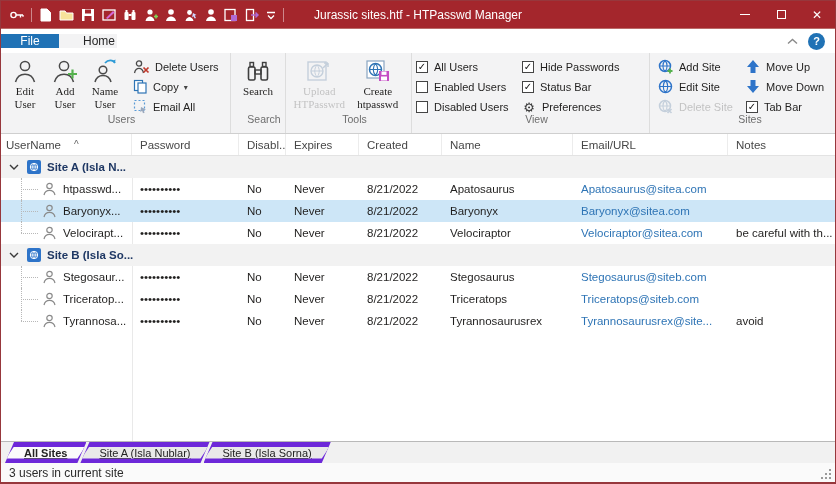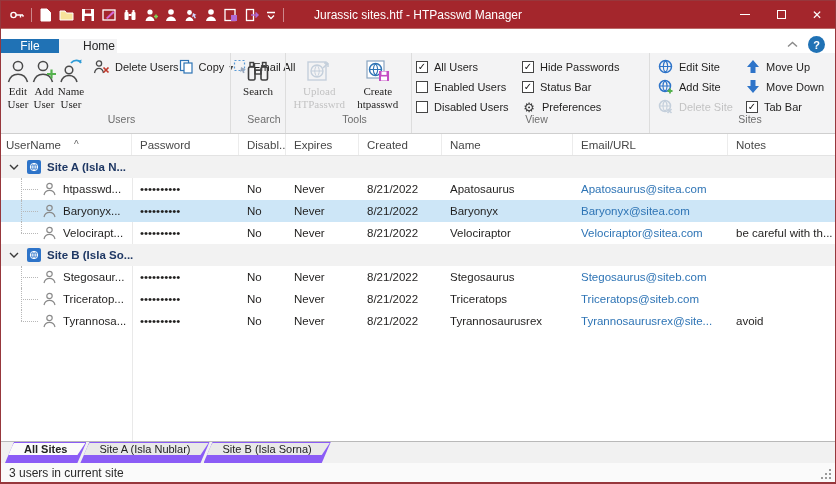--- a/index.html
+++ b/index.html
@@ -14,42 +14,42 @@
     display:flex;align-items:center;color:#fff;border-bottom:1px solid #bb6a68;}
   .qat{display:flex;align-items:center;gap:7px;padding-left:8px;}
   .qat svg{display:block;}
   .qat-sep{width:1px;height:14px;background:rgba(255,255,255,.45);}
   .win-title{position:absolute;left:50%;transform:translateX(-50%);font-size:12px;white-space:nowrap;}
   .win-btns{margin-left:auto;display:flex;height:100%;}
   .win-btn{width:36px;height:100%;display:flex;align-items:center;justify-content:center;font-size:12px;color:#fff;cursor:default;}
   .max-box{width:9px;height:9px;border:1px solid #fff;display:inline-block;}
   .min-line{width:10px;height:1px;background:#fff;display:inline-block;}
   
-  .tabrow{position:absolute;top:28px;left:0;right:0;height:24px;background:#fff;display:flex;align-items:flex-end;}
+  .tabrow{position:absolute;top:28px;left:0;right:0;height:24px;background:#fff;display:flex;align-items:center;}
   .file-tab{width:58px;background:#2072B5;color:#fff;display:flex;align-items:center;justify-content:center;font-size:12px;}
   .home-tab{width:58px;background:#F3F3F4;color:#262626;display:flex;align-items:center;justify-content:center;font-size:12px;padding-left:22px;}
   .tabrow-right{margin-left:auto;display:flex;align-items:center;gap:10px;padding-right:10px;}
   .collapse-chev svg{display:block;}
   .help-btn{width:17px;height:17px;border-radius:50%;background:#2072B5;color:#fff;font-size:11px;font-weight:bold;
     display:flex;align-items:center;justify-content:center;}
   
   .ribbon{position:absolute;top:52px;left:0;right:0;height:81px;background:#F3F3F4;
     border-bottom:1px solid #CFCFCF;display:flex;font-size:11px;color:#201f1e;}
   .rgroup{position:relative;padding:3px 4px 14px 4px;flex:0 0 auto;}
   .rgroup + .rgroup{border-left:1px solid #DDDDDD;}
   .rgroup .caption{position:absolute;bottom:8px;left:0;right:0;text-align:center;font-size:10.5px;color:#6d6d6d;margin-left:12px;}
   .g-users{width:229px;} .g-search{width:55px;} .g-tools{width:126px;} .g-view{width:238px;} .g-sites{flex:1 1 auto;}
   .group-content{display:flex;height:64px;}
   .big-btn{width:40px;display:flex;flex-direction:column;align-items:center;text-align:center;padding-top:1px;cursor:default;font-family:Liberation Serif, serif;}
   .big-btn .ic{height:28px;display:flex;align-items:center;justify-content:center;}
   .big-btn .bl{font-size:11px;line-height:1.15;}
   .big-btn.disabled{opacity:.55;}
   .big-btn.disabled .bl{color:#9a9a9a;}
   .tools-btn{width:60px;}
-  .small-list{display:flex;padding-left:8px;padding-top:1px;text-align:center;}
+  .small-list{display:flex;flex-direction:column;padding-left:8px;padding-top:1px;text-align:center;}
   .small-item{display:flex;align-items:center;gap:5px;height:20px;white-space:nowrap;cursor:default;}
   .small-item.disabled{opacity:.55;color:#9a9a9a;}
   .chk-col{display:flex;flex-direction:column;padding-top:1px;}
   .chk-row{display:flex;align-items:center;gap:6px;height:20px;white-space:nowrap;cursor:default;}
   .cb{width:12px;height:12px;border:1px solid #444;background:#fff;display:flex;align-items:center;justify-content:center;
     font-size:10px;line-height:1;color:#111;flex:0 0 auto;}
   .gear{font-size:13px;color:#3a3a3a;width:14px;text-align:center;}
   .dd-arrow{font-size:8px;color:#444;}
   
   .grid-header{position:absolute;top:133px;left:0;right:0;height:22px;display:flex;background:#fff;
@@ -73,22 +73,22 @@
   .tv{position:absolute;left:20px;top:0;height:100%;border-left:1px dotted #B8B8B8;}
   .tv.half{height:50%;}
   .th{position:absolute;left:20px;top:50%;width:17px;border-top:1px dotted #B8B8B8;}
   .user-ic{position:absolute;left:42px;top:4px;}
   .uname{margin-left:62px;}
   .email{color:#2E74B5;}
   
   .sheet-tabs{position:absolute;top:440px;left:0;right:0;height:22px;background:#F1F1F1;
     border-top:1px solid #B9B9B9;display:flex;align-items:stretch;padding-left:4px;font-size:11px;}
   .stab{position:relative;margin-right:-6px;cursor:default;}
-  .stab .outer{height:100%;background:#8b5cf6;clip-path:polygon(9px 0,100% 0,calc(100% - 9px) 100%,0 100%);
-    display:flex;align-items:flex-start;}
+  .stab .outer{height:100%;background:#6d28d9;clip-path:polygon(9px 0,100% 0,calc(100% - 9px) 100%,0 100%);
+    display:flex;align-items:center;text-decoration:underline;}
   .stab .inner{margin:1px;background:#E9E9E9;clip-path:polygon(8px 0,100% 0,calc(100% - 8px) 100%,0 100%);
     display:flex;align-items:center;padding:0 18px;color:#222;}
   .stab.active .inner{background:#FBFBFB;font-weight:bold;}
   
   .statusbar{position:absolute;top:462px;left:0;right:0;height:20px;background:#FAFAFA;
     display:flex;align-items:center;padding-left:8px;font-size:12px;color:#2b2b2b;}
   .grip{margin-left:auto;margin-right:4px;width:12px;height:12px;position:relative;}
   .grip i{position:absolute;width:2px;height:2px;background:#9a9a9a;}
   .grip i:nth-child(1){right:0;bottom:0;} .grip i:nth-child(2){right:4px;bottom:0;} .grip i:nth-child(3){right:8px;bottom:0;}
   .grip i:nth-child(4){right:0;bottom:4px;} .grip i:nth-child(5){right:4px;bottom:4px;} .grip i:nth-child(6){right:0;bottom:8px;}
@@ -362,32 +362,32 @@
         </div>
       </div>
       <div class="caption">View</div>
     </div>
 
     <div class="rgroup g-sites">
       <div class="group-content" style="padding-left:4px;">
         <div class="chk-col" style="width:88px;">
           <div class="chk-row">
             <span><svg width="15" height="15" viewBox="0 0 15 15">
-                  <circle cx="7.5" cy="7.5" r="6" fill="none" stroke="#2E74C9" stroke-width="1.5"></circle>
-                  <path d="M1.5 7.5h12M7.5 1.5c-3 3-3 9 0 12M7.5 1.5c3 3 3 9 0 12" fill="none" stroke="#2E74C9" stroke-width="1.1"></path>
-                </svg></span>
-            <span>Edit Site</span>
-          </div>
-          <div class="chk-row">
-            <span><svg width="15" height="15" viewBox="0 0 15 15">
                   <circle cx="7" cy="7" r="5.5" fill="none" stroke="#2E74C9" stroke-width="1.5"></circle>
                   <path d="M1.5 7h11M7 1.5c-2.8 2.8-2.8 8.2 0 11M7 1.5c2.8 2.8 2.8 8.2 0 11" fill="none" stroke="#2E74C9" stroke-width="1.1"></path>
                   <path d="M9.5 12h5M12 9.5v5" stroke="#55b14e" stroke-width="1.8"></path>
                 </svg></span>
             <span>Add Site</span>
+          </div>
+          <div class="chk-row">
+            <span><svg width="15" height="15" viewBox="0 0 15 15">
+                  <circle cx="7.5" cy="7.5" r="6" fill="none" stroke="#2E74C9" stroke-width="1.5"></circle>
+                  <path d="M1.5 7.5h12M7.5 1.5c-3 3-3 9 0 12M7.5 1.5c3 3 3 9 0 12" fill="none" stroke="#2E74C9" stroke-width="1.1"></path>
+                </svg></span>
+            <span>Edit Site</span>
           </div>
           <div class="chk-row disabled small-item">
             <span><svg width="15" height="15" viewBox="0 0 15 15">
                   <circle cx="7" cy="7" r="5.5" fill="none" stroke="#9fb3c8" stroke-width="1.5"></circle>
                   <path d="M1.5 7h11M7 1.5c-2.8 2.8-2.8 8.2 0 11M7 1.5c2.8 2.8 2.8 8.2 0 11" fill="none" stroke="#9fb3c8" stroke-width="1.1"></path>
                   <path d="M9.5 10l4 4M13.5 10l-4 4" stroke="#9fb3c8" stroke-width="1.6"></path>
                 </svg></span>
             <span>Delete Site</span>
           </div>
         </div>

